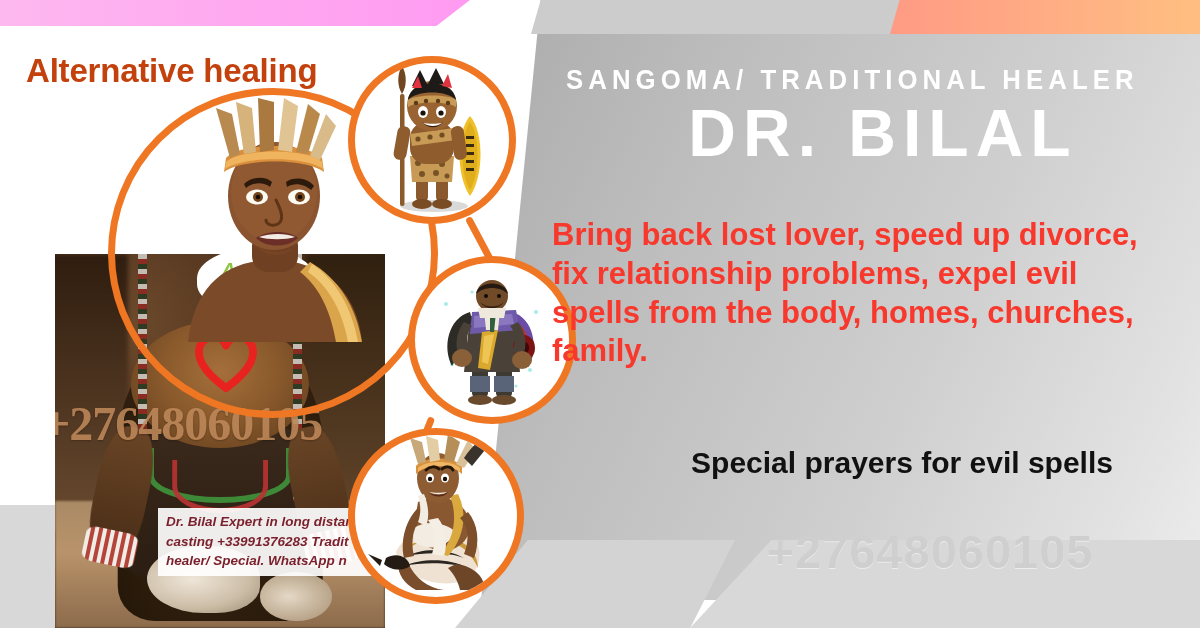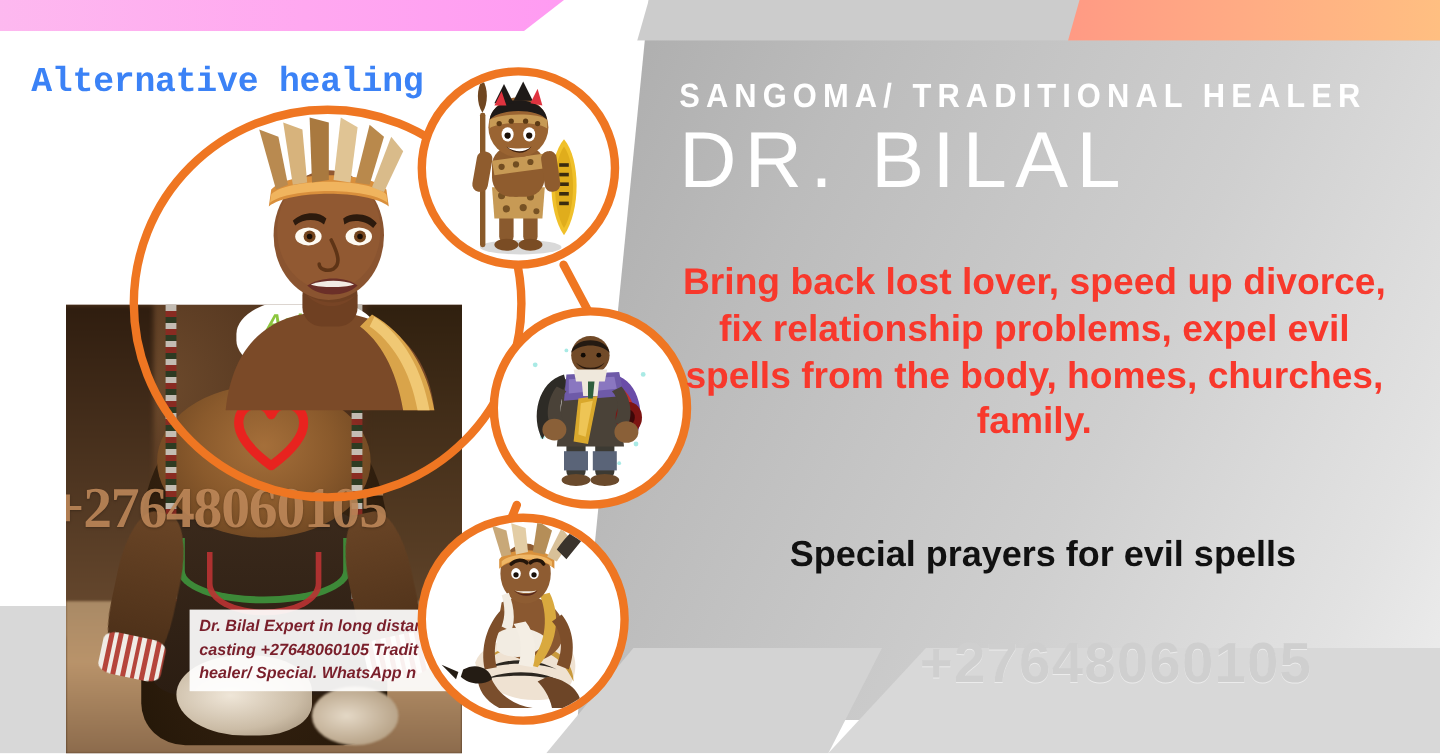--- a/index.html
+++ b/index.html
@@ -44,43 +44,43 @@
     background:#d8d8d8;
     clip-path:polygon(16% 0,100% 0,100% 100%,0 100%);
   }
   .grey-left-foot{
     position:absolute;left:0;top:505px;width:56px;height:123px;background:#d8d8d8;
   }
 
   
   .alt-healing{
     position:absolute;left:26px;top:52px;
-    font-size:29px;font-weight:bold;color:#3b82f6;letter-spacing:-.2px;
-    font-family:Liberation Mono, monospace;
+    font-size:33px;font-weight:bold;color:#c2410c;letter-spacing:-.2px;
+    font-family:Liberation Sans, sans-serif;
   }
 
   
   .kicker{
     position:absolute;left:566px;top:64px;width:610px;
     color:#ffffff;font-weight:bold;font-size:28px;letter-spacing:5.5px;
     font-family:"Liberation Sans Narrow","Liberation Sans",sans-serif;
     transform:scaleX(.92);transform-origin:left center;white-space:nowrap;
   }
   .brand{
-    position:absolute;left:566px;top:100px;width:610px;text-align:left;
-    color:#ffffff;font-weight:normal;font-size:66px;letter-spacing:7px;
+    position:absolute;left:578px;top:100px;width:610px;text-align:center;
+    color:#ffffff;font-weight:bold;font-size:66px;letter-spacing:7px;
     line-height:1;
   }
   .pitch{
-    position:absolute;left:552px;top:216px;width:620px;text-align:center;
+    position:absolute;left:552px;top:216px;width:620px;text-align:left;
     color:#f8382c;font-weight:bold;font-size:31px;line-height:1.25;
     font-family:"Liberation Sans Narrow","Liberation Sans",sans-serif;
   }
   .prayers{
-    position:absolute;left:589px;top:444px;width:560px;text-align:center;
+    position:absolute;left:622px;top:444px;width:560px;text-align:center;
     color:#111;font-weight:bold;font-size:30px;line-height:1.28;
     font-family:"Liberation Sans Narrow","Liberation Sans",sans-serif;
   }
   .phone-watermark{
     position:absolute;left:660px;top:524px;width:540px;text-align:center;
     color:#cfcfcf;font-weight:bold;font-size:47px;letter-spacing:1px;
     text-shadow:0 1px 0 rgba(255,255,255,.5);
   }
 
   
@@ -266,21 +266,21 @@
     <div class="bubble">
       <div class="tail"></div>
       <div class="btext">
         <span>Ask the</span>
         <span>expert</span>
       </div>
     </div>
 
     <div class="caption" style="left:103px;top:254px;width:215px;">
       <div>Dr. Bilal Expert in long distan</div>
-      <div>casting +27648060105 Tradit</div>
+      <div>casting +33991376283 Tradit</div>
       <div>healer/ Special. WhatsApp n</div>
     </div>
   </div>
 
   <div class="bigman">
     <svg viewBox="0 0 230 250" width="230" height="250" aria-hidden="true">
 
       <path d="M28 250 C34 190 70 168 112 168 C156 168 196 192 202 250 Z" fill="#7b4a28"></path>
 
       <path d="M150 170 C178 186 196 214 202 250 L176 250 C170 214 156 192 140 180 Z" fill="#d9a44a"></path>

